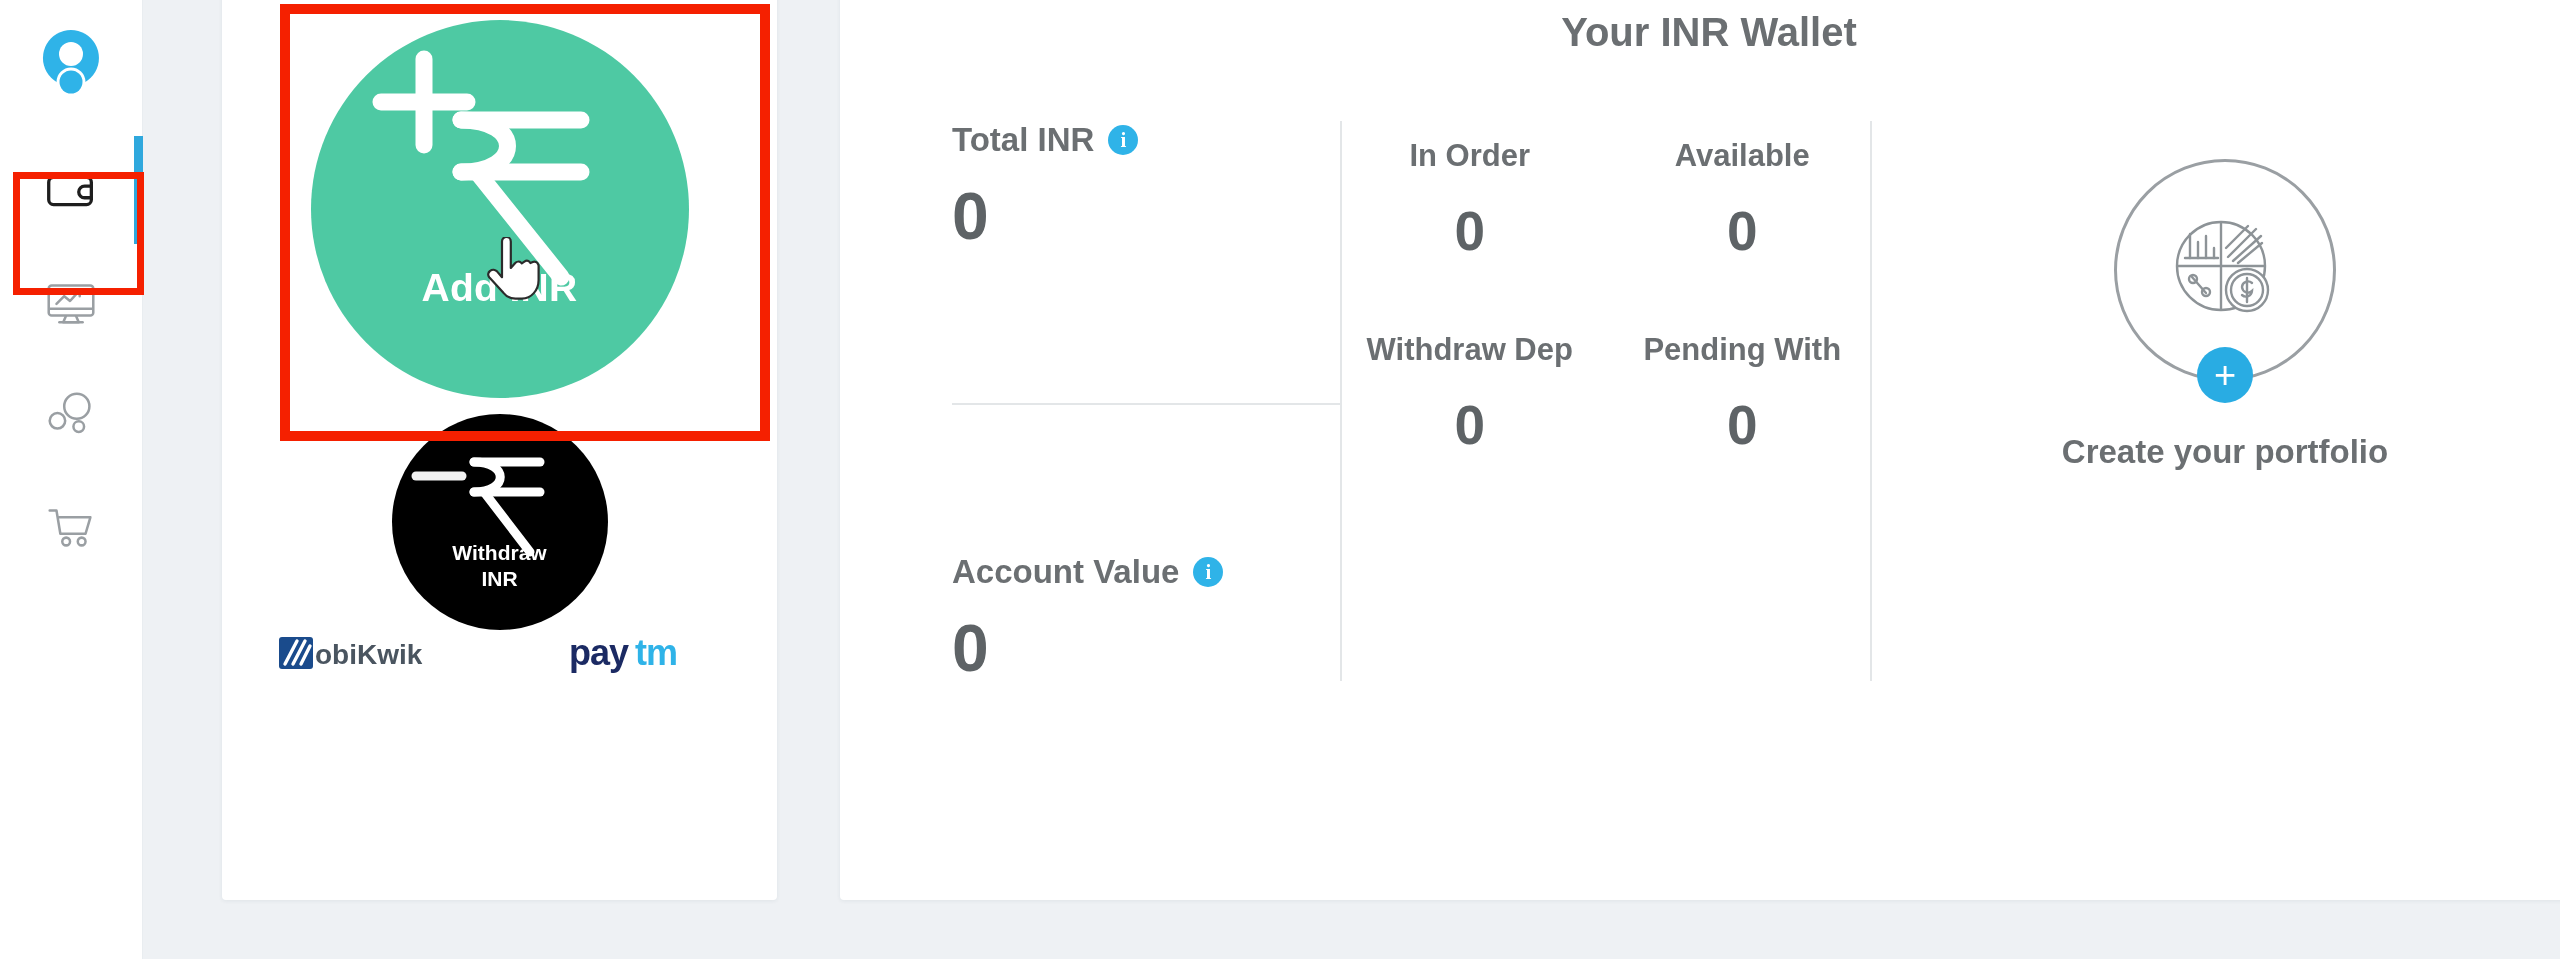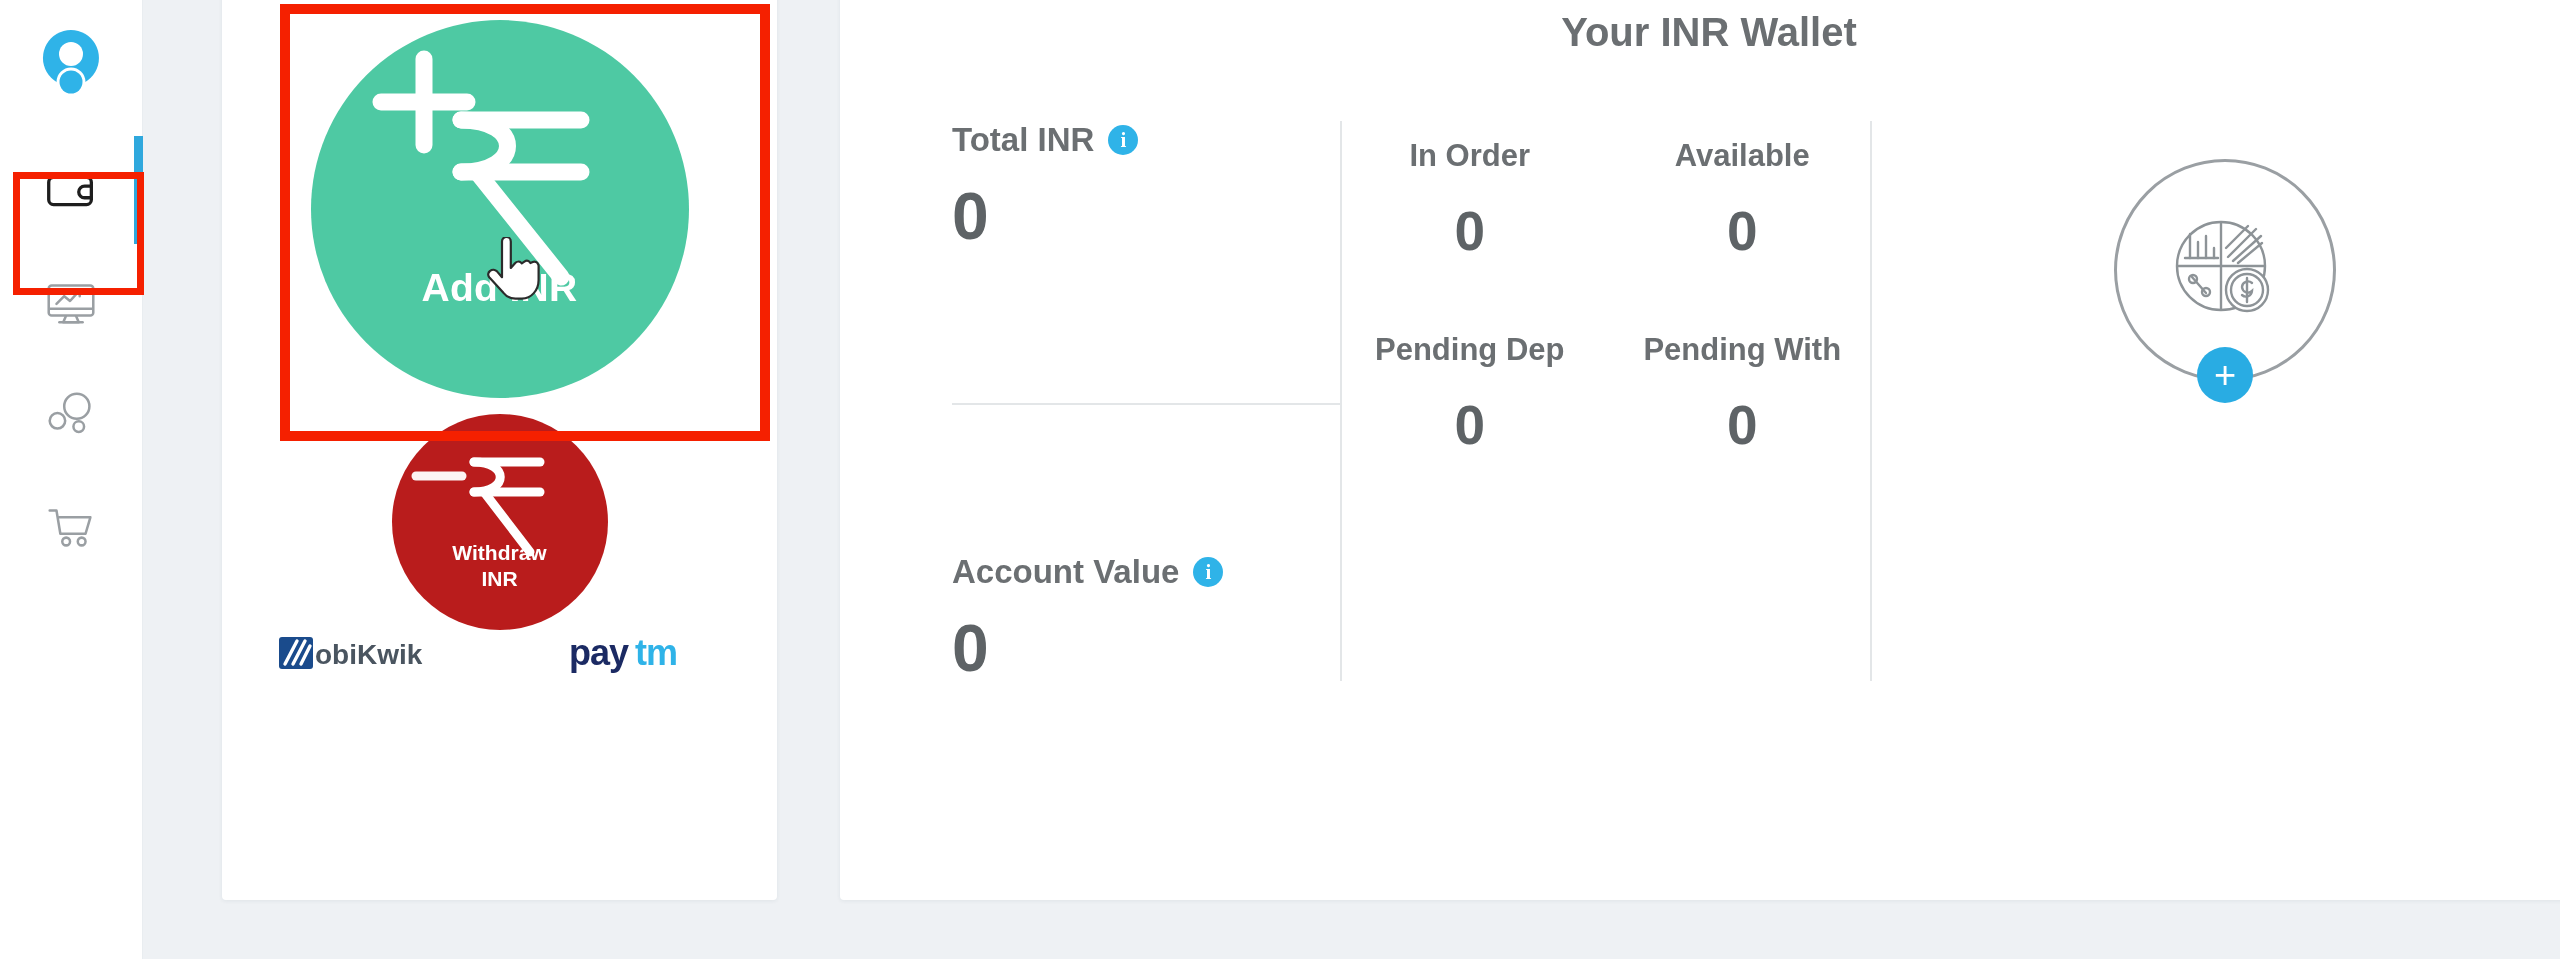--- a/index.html
+++ b/index.html
@@ -142,21 +142,21 @@
     margin-top: 14px;
     width: 218px;
     height: 218px;
     display: flex;
     align-items: center;
     justify-content: center;
   }
   .withdraw-circle {
     width: 216px;
     height: 216px;
-    background: #b91c1c;
+    background: #000000;
   }
   .btn-label-big {
     position: absolute;
     bottom: 88px;
     left: 0;
     right: 0;
     text-align: center;
     color: #ffffff;
     font-size: 39px;
     font-weight: bold;
@@ -501,21 +501,21 @@
             </div>
             <div class="stat-value-big">0</div>
           </div>
         </div>
 
         <div class="col-grid">
           <div class="grid-col">
             <div class="grid-label">In Order</div>
             <div class="grid-value">0</div>
             <div class="grid-spacer"></div>
-            <div class="grid-label">Pending Dep</div>
+            <div class="grid-label">Withdraw Dep</div>
             <div class="grid-value">0</div>
           </div>
           <div class="grid-col">
             <div class="grid-label">Available</div>
             <div class="grid-value">0</div>
             <div class="grid-spacer"></div>
             <div class="grid-label">Pending With</div>
             <div class="grid-value">0</div>
           </div>
         </div>
@@ -546,19 +546,20 @@
                   <circle cx="40" cy="81" r="4"></circle>
                 </g>
                 <circle cx="81" cy="79" r="21" fill="#ffffff"></circle>
                 <circle cx="81" cy="79" r="16"></circle>
                 <path d="M86 72 a6 6 0 0 0 -10 4 a6 6 0 0 0 10 4 a6 6 0 0 1 -10 4" stroke-linecap="round"></path>
                 <path d="M81 67 v24" stroke-linecap="round"></path>
               </svg>
             </div>
             <div class="plus-badge">+</div>
           </div>
+          <div class="portfolio-caption">Create your portfolio</div>
         </div>
 
       </div>
     </div>
 
   </div>
 </div>
 
 </body></html>

